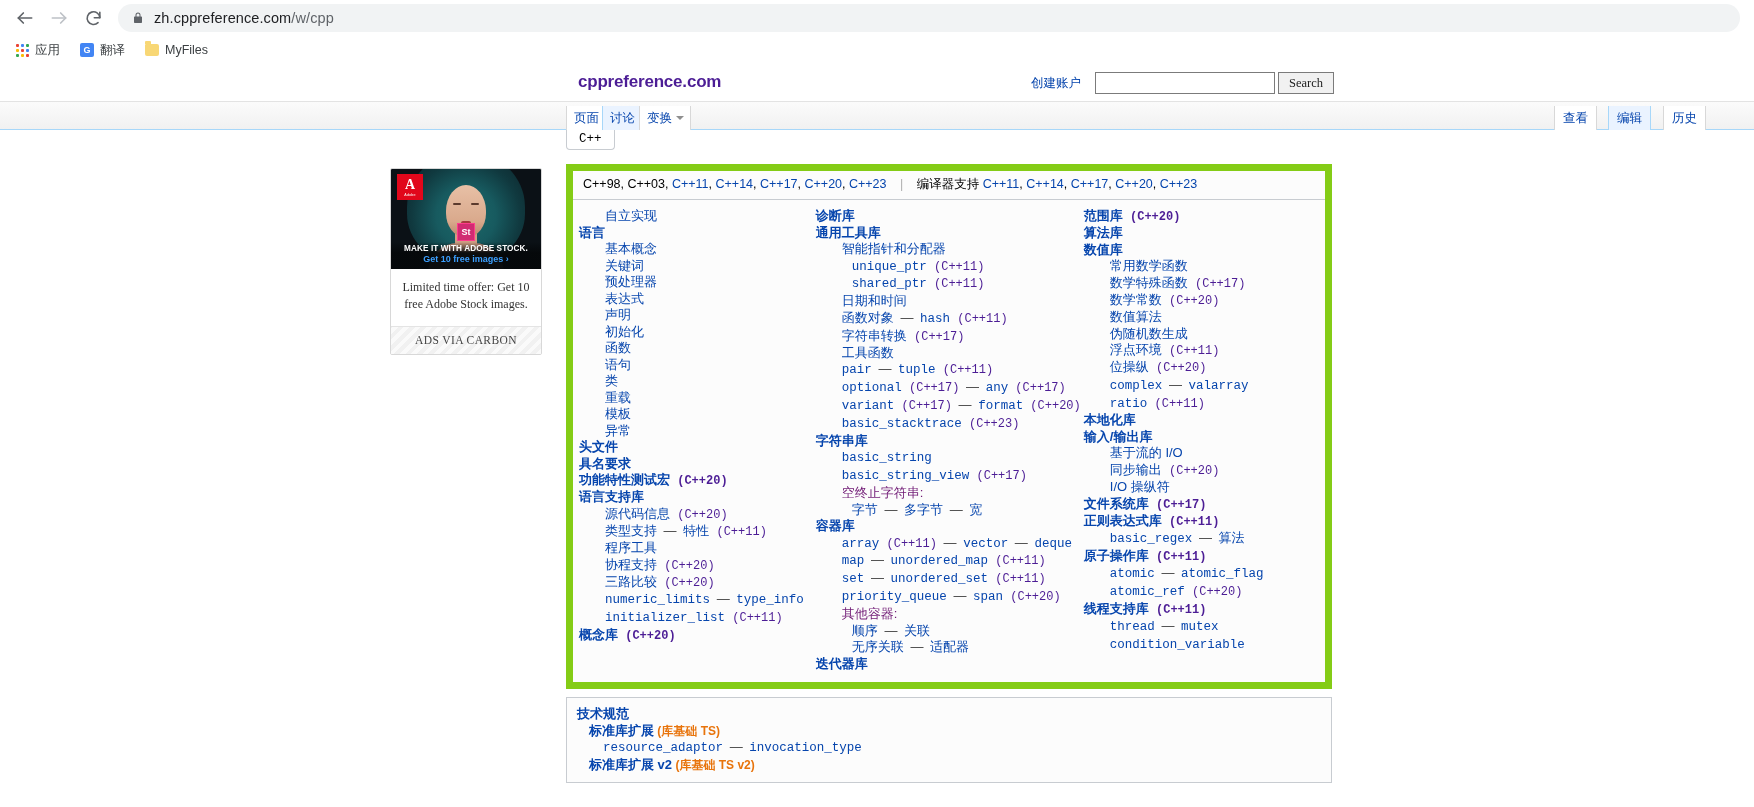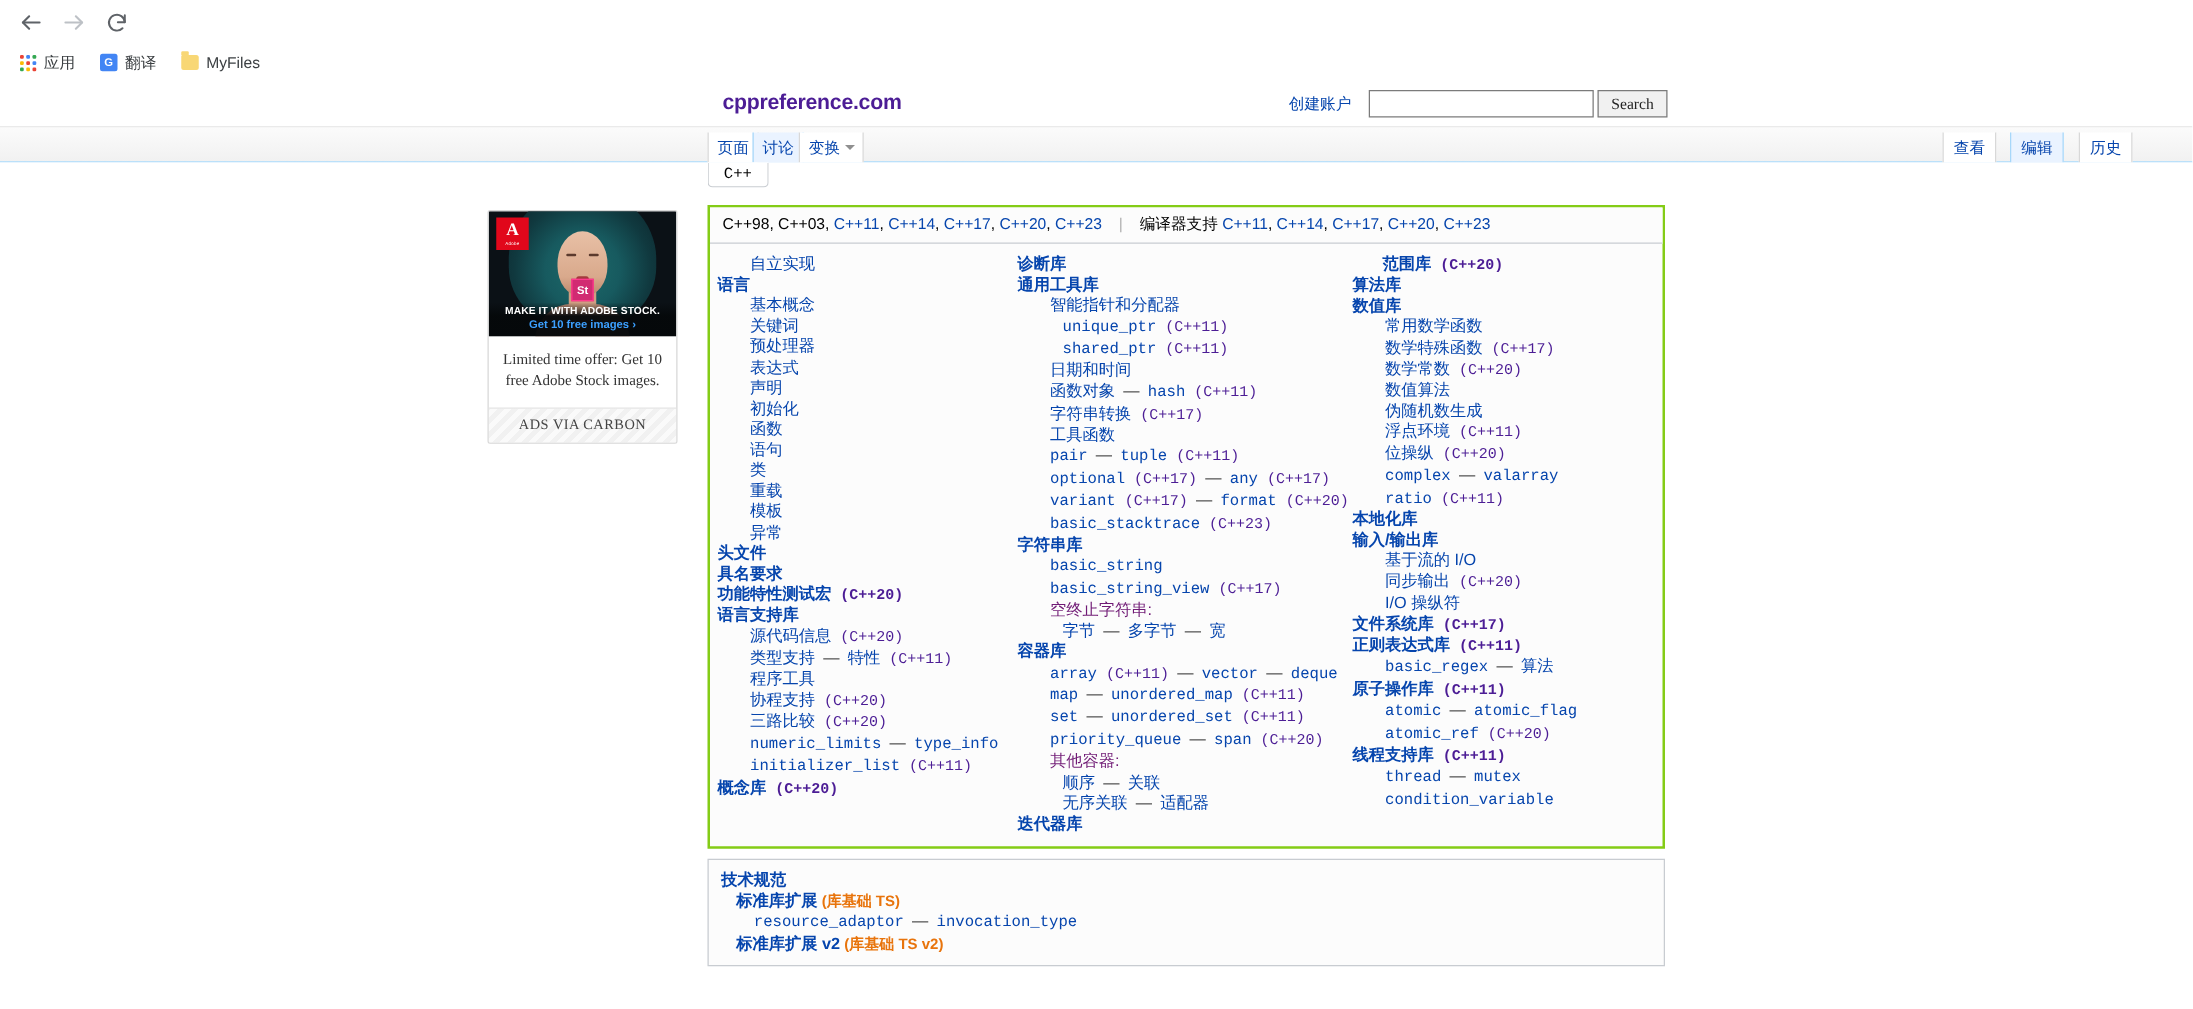--- a/index.html
+++ b/index.html
@@ -163,21 +163,21 @@
   }
 
   
   .article { position:absolute; left:566px; top:0; width:766px; }
   .page-title {
     font-size:28px; font-weight:bold; color:#111; letter-spacing:.3px;
     padding:10px 0 4px; border-bottom:1px solid #a2a9b1;
     font-family:"DejaVu Sans","Liberation Sans",sans-serif;
   }
 
-  .panel { border:2px solid #84cc16; background:#fcfcfc; margin-top:12px; }
+  .panel { border:7px solid #84cc16; background:#fcfcfc; margin-top:12px; }
   .std-bar { padding:5px 10px 6px; font-size:12.5px; color:#000; border-bottom:1px solid #c8ccd1;
              background:#fcfcfc; white-space:nowrap; }
   .std-bar .lnk { color:#0645ad; }
   .std-bar .sep { color:#b0b0b0; padding:0 10px; }
   .std-bar .lbl { color:#000; }
 
   .cols { display:flex; padding:8px 0 10px; }
   .col { padding:0 6px; }
   .col.c1 { width:240px; }
   .col.c2 { width:268px; }
@@ -213,20 +213,28 @@
       <svg width="20" height="20" viewBox="0 0 24 24" fill="none" stroke="currentColor" stroke-width="2" stroke-linecap="round" stroke-linejoin="round">
           <line x1="4" y1="12" x2="20" y2="12"></line>
           <polyline points="14 6 20 12 14 18"></polyline>
         </svg>
     </div>
     <div class="nav-btn">
       <svg width="19" height="19" viewBox="0 0 24 24" fill="none" stroke="currentColor" stroke-width="2" stroke-linecap="round" stroke-linejoin="round">
           <path d="M20 11a8 8 0 1 0-2.3 6.2"></path>
           <polyline points="20 4 20 11 13 11"></polyline>
         </svg>
+    </div>
+    <div class="omnibox">
+      <span class="lock-icon">
+        <svg width="12" height="14" viewBox="0 0 24 24" fill="currentColor">
+            <path d="M12 1a5 5 0 0 0-5 5v3H5.5A1.5 1.5 0 0 0 4 10.5v10A1.5 1.5 0 0 0 5.5 22h13a1.5 1.5 0 0 0 1.5-1.5v-10A1.5 1.5 0 0 0 18.5 9H17V6a5 5 0 0 0-5-5zm0 2a3 3 0 0 1 3 3v3H9V6a3 3 0 0 1 3-3z"></path>
+          </svg>
+      </span>
+      <span class="url"><span>zh.cppreference.com</span><span class="dim">/w/cpp</span></span>
     </div>
   </div>
   <div class="bookmarks-row">
     <div class="bm">
       <span class="apps-grid">
         <i style="background:#ea4335"></i>
           <i style="background:#4285f4"></i>
           <i style="background:#34a853"></i>
         <i style="background:#fbbc05"></i>
           <i style="background:#ea4335"></i>
@@ -360,21 +368,21 @@
               <div class="ln sub"><span class="lk mono">array</span><span class="ver"> (C++11)</span><span class="dash"> — </span><span class="lk mono">vector</span><span class="dash"> — </span><span class="lk mono">deque</span></div>
               <div class="ln sub"><span class="lk mono">map</span><span class="dash"> — </span><span class="lk mono">unordered_map</span><span class="ver"> (C++11)</span></div>
               <div class="ln sub"><span class="lk mono">set</span><span class="dash"> — </span><span class="lk mono">unordered_set</span><span class="ver"> (C++11)</span></div>
               <div class="ln sub"><span class="lk mono">priority_queue</span><span class="dash"> — </span><span class="lk mono">span</span><span class="ver"> (C++20)</span></div>
               <div class="ln sub"><span class="plain-txt">其他容器:</span></div>
               <div class="ln sub2"><span class="lk">顺序</span><span class="dash"> — </span><span class="lk">关联</span></div>
               <div class="ln sub2"><span class="lk">无序关联</span><span class="dash"> — </span><span class="lk">适配器</span></div>
               <div class="ln h"><span class="lk" style="font-weight: bold;">迭代器库</span></div>
             </div>
           <div class="col c3" id="col3">
-              <div class="ln h"><span class="lk" style="font-weight: bold; margin-left: 24px;">范围库</span><span class="ver"> (C++20)</span></div>
+              <div class="ln h"><span class="lk" style="font-weight: bold;">范围库</span><span class="ver"> (C++20)</span></div>
               <div class="ln h"><span class="lk" style="font-weight: bold;">算法库</span></div>
               <div class="ln h"><span class="lk" style="font-weight: bold; margin-top: 35px;">数值库</span></div>
               <div class="ln sub"><span class="lk">常用数学函数</span></div>
               <div class="ln sub"><span class="lk">数学特殊函数</span><span class="ver"> (C++17)</span></div>
               <div class="ln sub"><span class="lk">数学常数</span><span class="ver"> (C++20)</span></div>
               <div class="ln sub"><span class="lk">数值算法</span></div>
               <div class="ln sub"><span class="lk">伪随机数生成</span></div>
               <div class="ln sub"><span class="lk">浮点环境</span><span class="ver"> (C++11)</span></div>
               <div class="ln sub"><span class="lk">位操纵</span><span class="ver"> (C++20)</span></div>
               <div class="ln sub"><span class="lk mono">complex</span><span class="dash"> — </span><span class="lk mono">valarray</span></div>

